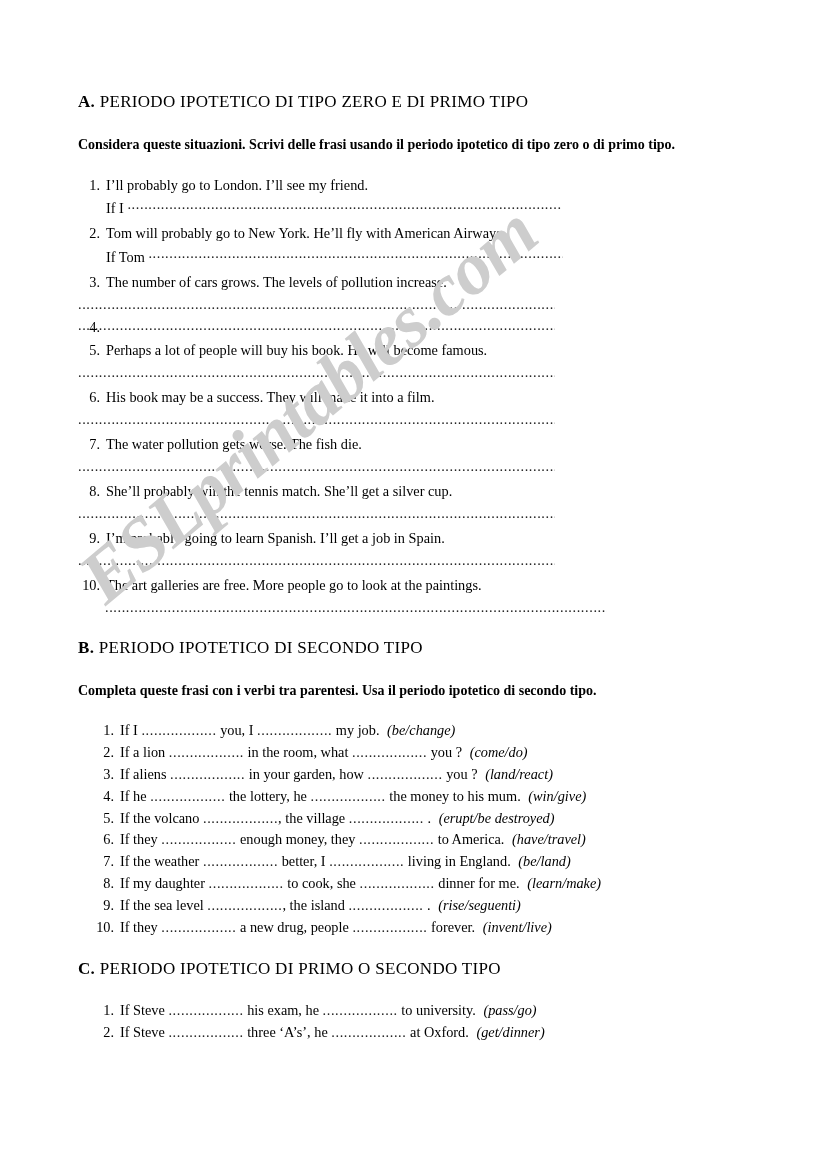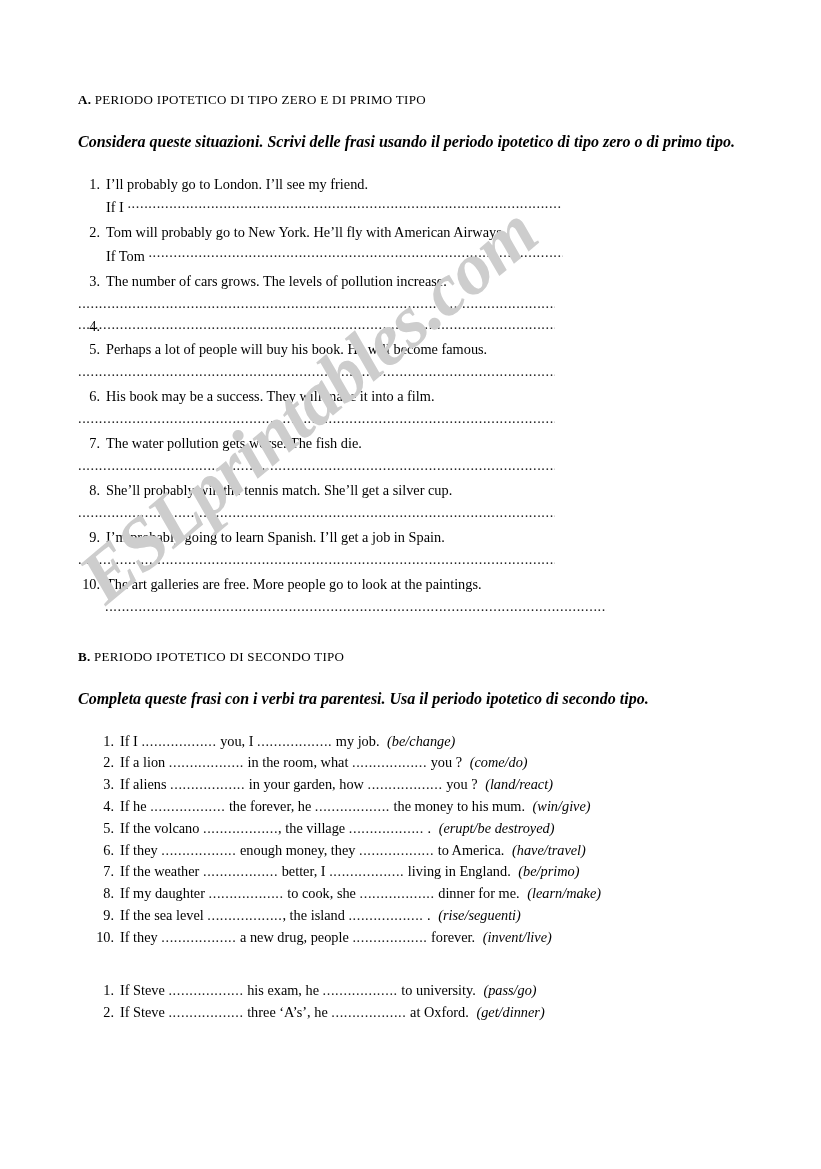--- a/index.html
+++ b/index.html
@@ -48,34 +48,33 @@
   
   #content {
     position: absolute;
     left: 78px;
     top: 92px;
     width: 680px;
     z-index: 1;
   }
 
   .section-title {
-    font-size: 13px;
+    font-size: 17px;
     letter-spacing: 0.3px;
     margin: 0 0 22px 0;
     white-space: nowrap;
   }
   .section-title .sec-letter { font-weight: bold; }
 
   .instruction {
-    font-size: 16px;
+    font-size: 14px;
     font-weight: bold;
     line-height: 1.55;
     margin: 0 0 20px 0;
     width: 672px;
-    font-style: italic;
   }
 
   ol.items {
     list-style: none;
     margin: 0;
     padding: 0;
   }
   ol.items > li {
     position: relative;
     padding-left: 28px;
@@ -118,21 +117,21 @@
     white-space: nowrap;
     margin: 5px 0 2px -28px;
     padding-left: 0;
     letter-spacing: 0.6px;
     font-size: 14.3px;
     line-height: 1.1;
   }
   #section-a li.wide .standalone-dots { margin-left: -22px; }
 
   
-  #section-b, #section-c { margin-top: 34px; }
+  #section-b, #section-c { margin-top: 22px; }
   #section-b ol.items > li,
   #section-c ol.items > li { margin-bottom: 2.5px; white-space: nowrap; }
   #section-b ol.items, #section-c ol.items { padding-left: 14px; }
 
   .blank {
     display: inline-block;
     letter-spacing: 0.6px;
     color: #222;
   }
 </style>
@@ -209,31 +208,35 @@
     <div id="section-b">
       <div class="section-title">
         <span class="sec-letter">B.</span>
         <span>PERIODO IPOTETICO DI SECONDO TIPO</span>
       </div>
       <p class="instruction">Completa queste frasi  con i verbi tra parentesi. Usa il periodo ipotetico di secondo tipo.</p>
       <ol class="items" id="section-b-list">
           <li><span class="num">1.</span><span>If I </span><span class="blank">..................</span><span> you, I </span><span class="blank">..................</span><span> my job.</span><span class="verbs"> (be/change)</span></li>
           <li><span class="num">2.</span><span>If a lion </span><span class="blank">..................</span><span> in the room, what </span><span class="blank">..................</span><span> you </span><span>?</span><span class="verbs"> (come/do)</span></li>
           <li><span class="num">3.</span><span>If aliens </span><span class="blank">..................</span><span> in your garden, how </span><span class="blank">..................</span><span> you </span><span>?</span><span class="verbs"> (land/react)</span></li>
-          <li><span class="num">4.</span><span>If he </span><span class="blank">..................</span><span> the forever, he </span><span class="blank">..................</span><span> the money to his mum.</span><span class="verbs"> (win/give)</span></li>
+          <li><span class="num">4.</span><span>If he </span><span class="blank">..................</span><span> the lottery, he </span><span class="blank">..................</span><span> the money to his mum.</span><span class="verbs"> (win/give)</span></li>
           <li><span class="num">5.</span><span>If the volcano </span><span class="blank">..................</span><span>, the village </span><span class="blank">..................</span><span> .</span><span class="verbs"> (erupt/be destroyed)</span></li>
           <li><span class="num">6.</span><span>If they </span><span class="blank">..................</span><span> enough money, they </span><span class="blank">..................</span><span> to America.</span><span class="verbs"> (have/travel)</span></li>
-          <li><span class="num">7.</span><span>If the weather </span><span class="blank">..................</span><span> better, I </span><span class="blank">..................</span><span> living in England.</span><span class="verbs"> (be/primo)</span></li>
+          <li><span class="num">7.</span><span>If the weather </span><span class="blank">..................</span><span> better, I </span><span class="blank">..................</span><span> living in England.</span><span class="verbs"> (be/land)</span></li>
           <li><span class="num">8.</span><span>If my daughter </span><span class="blank">..................</span><span> to cook, she </span><span class="blank">..................</span><span> dinner for me.</span><span class="verbs"> (learn/make)</span></li>
           <li><span class="num">9.</span><span>If the sea level </span><span class="blank">..................</span><span>, the island </span><span class="blank">..................</span><span> .</span><span class="verbs"> (rise/seguenti)</span></li>
           <li><span class="num">10.</span><span>If they </span><span class="blank">..................</span><span> a new drug, people </span><span class="blank">..................</span><span> forever.</span><span class="verbs"> (invent/live)</span></li>
         </ol>
     </div>
 
     <div id="section-c">
+      <div class="section-title">
+        <span class="sec-letter">C.</span>
+        <span>PERIODO IPOTETICO DI PRIMO O SECONDO TIPO</span>
+      </div>
       <ol class="items" id="section-c-list">
           <li><span class="num">1.</span><span>If Steve </span><span class="blank">..................</span><span> his exam, he </span><span class="blank">..................</span><span> to university.</span><span class="verbs"> (pass/go)</span></li>
           <li><span class="num">2.</span><span>If Steve </span><span class="blank">..................</span><span> three ‘A’s’, he </span><span class="blank">..................</span><span> at Oxford.</span><span class="verbs"> (get/dinner)</span></li>
         </ol>
     </div>
 
   </div>
 </div>
 
 </body></html>

